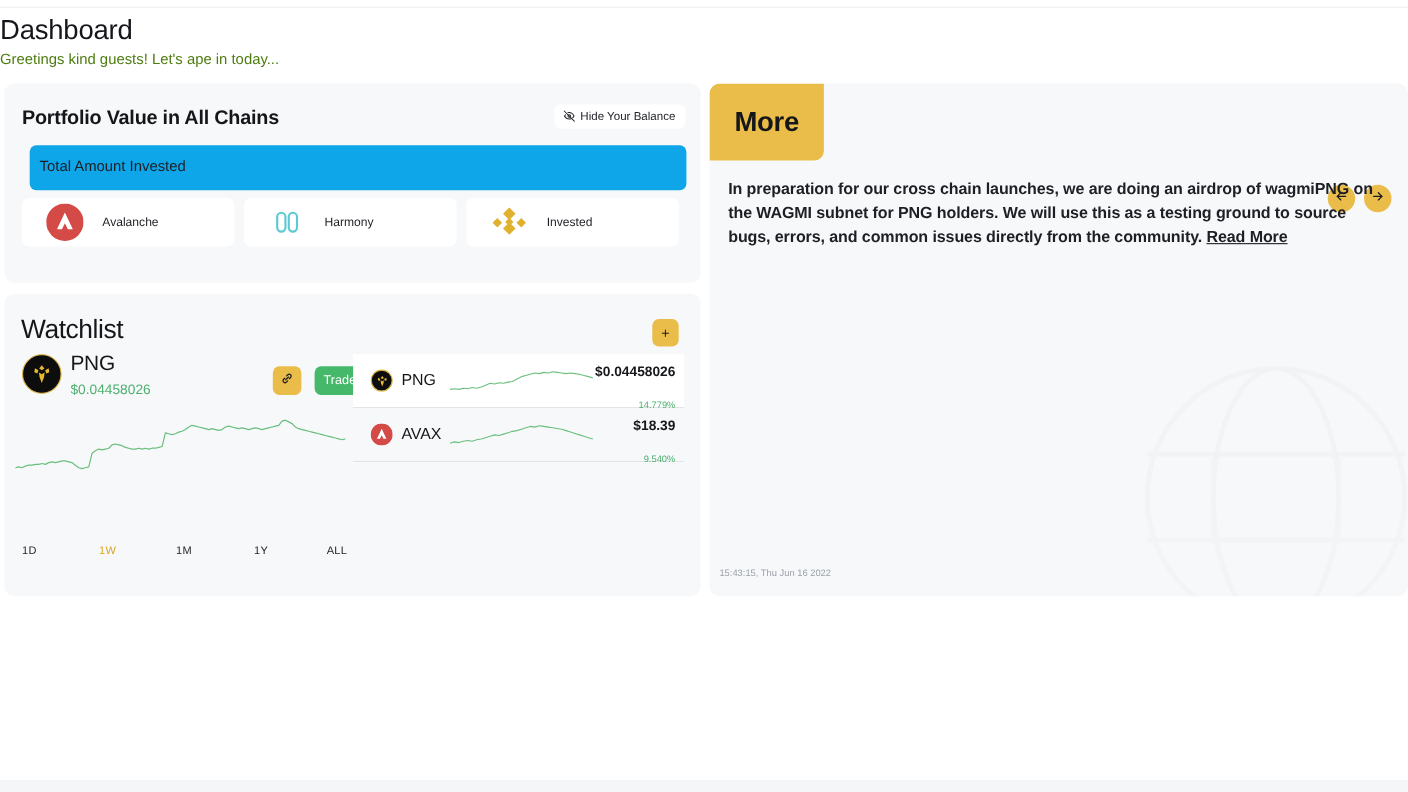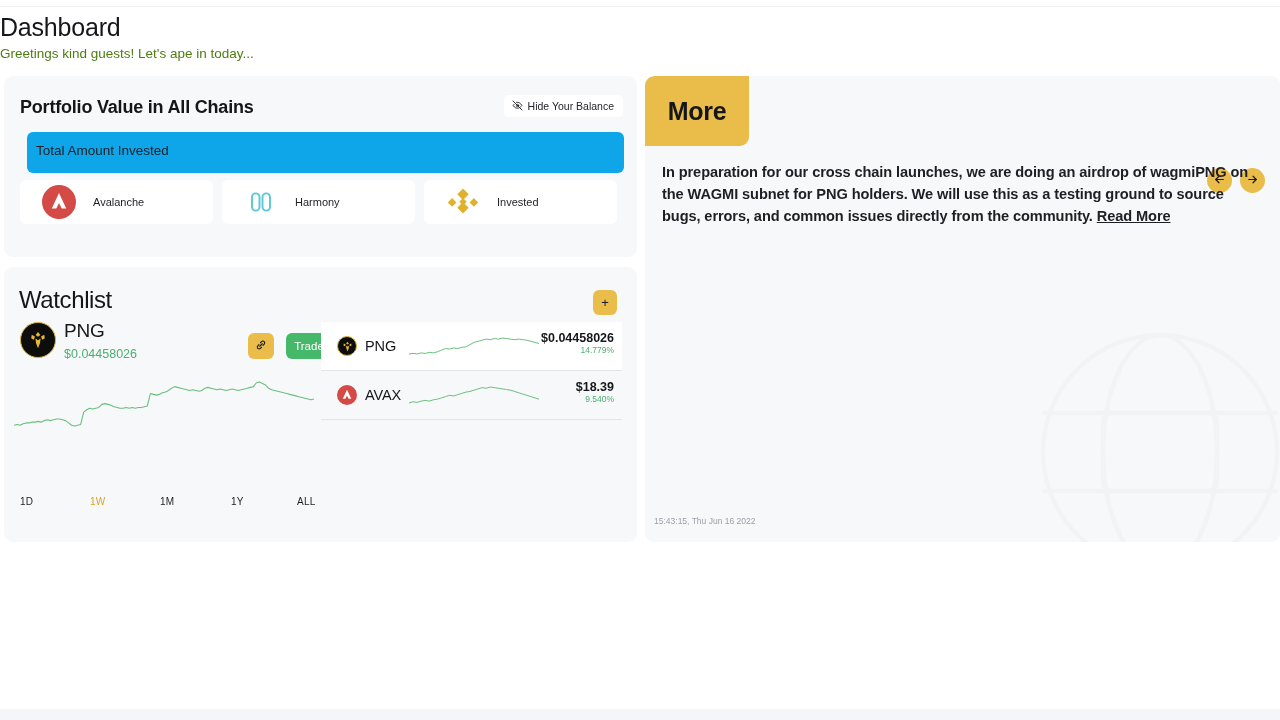--- a/index.html
+++ b/index.html
@@ -135,21 +135,21 @@
     position: relative; height: 49px; display: flex; align-items: center;
     border-bottom: 1px solid #e2e4e8; cursor: pointer;
   }
   .watch-row.first { background: #ffffff; }
   .watch-logo { width: 20px; height: 20px; border-radius: 50%; margin-left: 16px;
                 flex: 0 0 20px; display: flex; align-items: center; justify-content: center; }
   .watch-symbol { font-size: 14.5px; color: #16171b; margin-left: 8px; letter-spacing: -0.1px; }
   .watch-spark { position: absolute; left: 88px; top: 10px; width: 130px; height: 28px; }
   .watch-values { position: absolute; right: 8px; top: 9px; text-align: right; }
   .watch-price { font-size: 12.5px; font-weight: bold; color: #16171b; }
-  .watch-change { font-size: 8.5px; color: #4caf6e; margin-top: 0; }
+  .watch-change { font-size: 8.5px; color: #4caf6e; margin-top: 18px; }
 
   
   #news-badge {
     position: absolute; left: 0; top: 0; width: 104px; height: 70px;
     background: #eabd4a; border-radius: 9px 0 9px 0;
     display: flex; align-items: center; justify-content: center;
   }
   #news-badge span { font-size: 25px; font-weight: bold; color: #15161a; letter-spacing: -0.3px; }
   .news-nav {
     position: absolute; top: 92px; width: 25px; height: 25px; border-radius: 50%;

